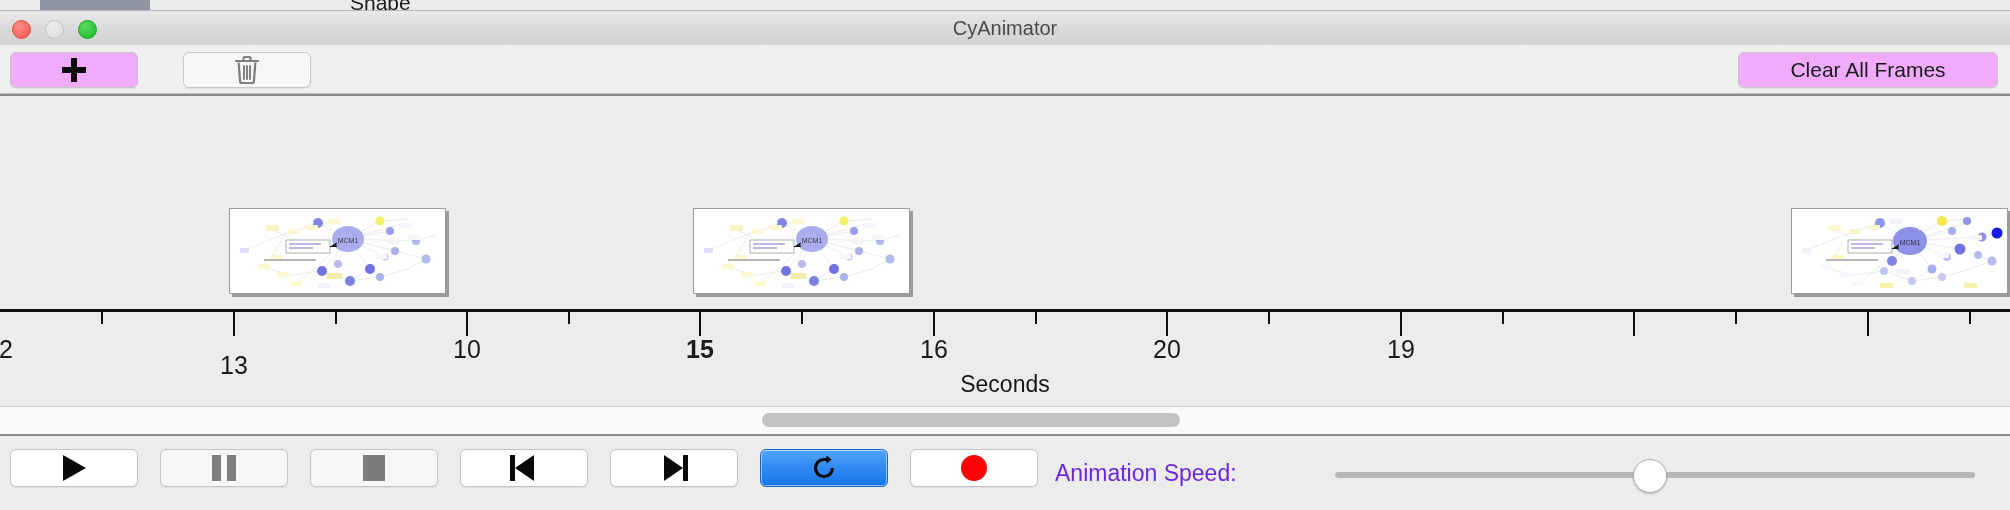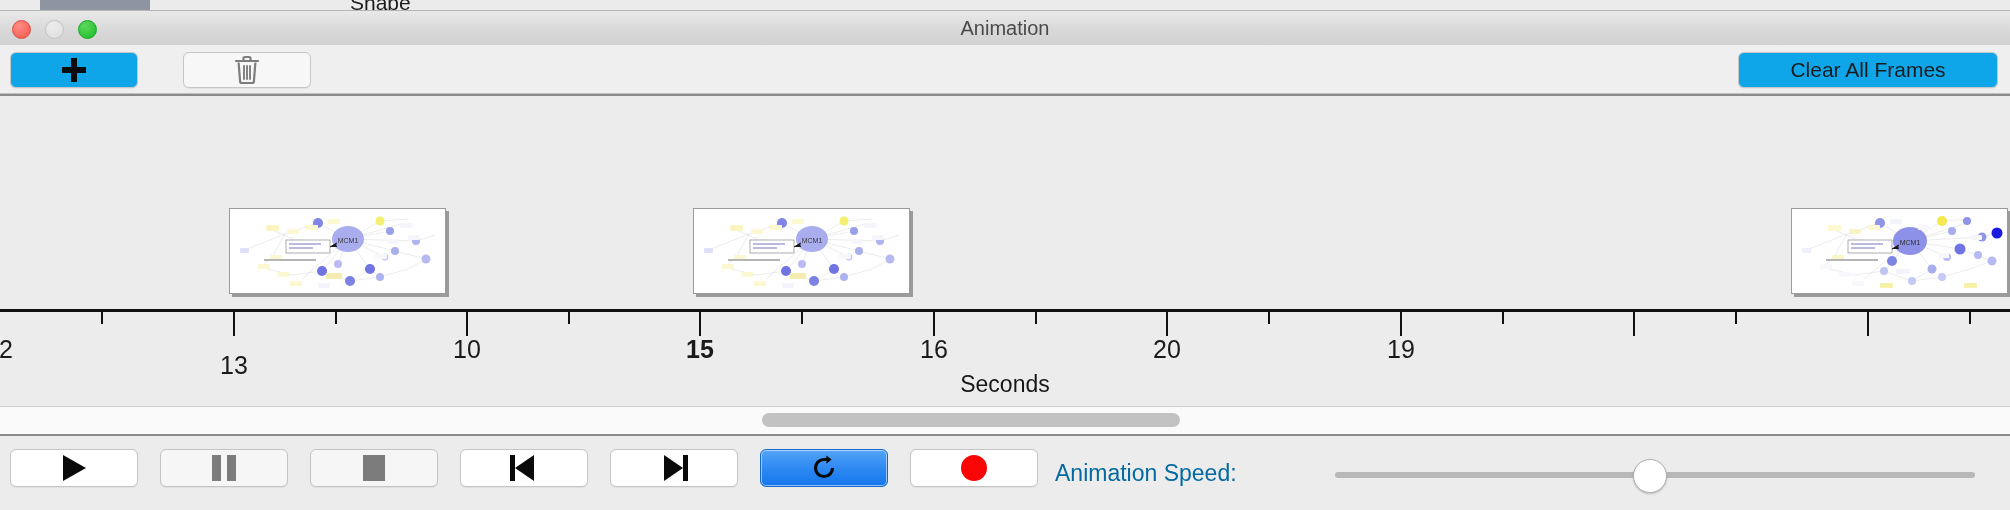--- a/index.html
+++ b/index.html
@@ -34,21 +34,21 @@
   .light.min{background:radial-gradient(circle at 35% 30%,#ededed,#dcdcdc);border:1px solid #c3c3c3;}
   .light.max{background:radial-gradient(circle at 35% 30%,#5fd85f,#15bb23);border:1px solid #12a81f;}
 
   
   .toolbar{
     position:absolute;left:0;top:45px;width:2010px;height:48px;
     background:#efefef;border-bottom:1px solid #c0c0c0;
   }
   .tbtn{
     position:absolute;box-sizing:border-box;border-radius:6px;
-    border:1px solid #c6c6c6;background:#0ea5e9;
+    border:1px solid #c6c6c6;background:#f0abfc;
     display:flex;align-items:center;justify-content:center;
     box-shadow:0 1px 0 rgba(0,0,0,.05);
   }
   .tbtn.muted{background:#f7f7f7;}
   .btn-add{left:10px;top:7px;width:128px;height:36px;}
   .btn-del{left:183px;top:7px;width:128px;height:36px;}
   .btn-clear{left:1738px;top:7px;width:260px;height:36px;font-size:21px;color:#1b1b1b;}
 
   .plus{position:relative;width:24px;height:24px;}
   .plus:before,.plus:after{content:"";position:absolute;background:#0b0b0b;}
@@ -104,21 +104,21 @@
   .ico-pause{display:flex;gap:6px;}
   .ico-pause i{display:block;width:9px;height:26px;background:#7c7c7c;}
   .ico-stop{width:22px;height:26px;background:#7c7c7c;}
   .ico-prev,.ico-next{position:relative;width:28px;height:26px;}
   .ico-prev i{position:absolute;left:0;top:0;width:5px;height:26px;background:#0a0a0a;}
   .ico-prev b{position:absolute;left:5px;top:0;width:0;height:0;border-right:19px solid #0a0a0a;border-top:13px solid transparent;border-bottom:13px solid transparent;}
   .ico-next i{position:absolute;right:0;top:0;width:5px;height:26px;background:#0a0a0a;}
   .ico-next b{position:absolute;right:5px;top:0;width:0;height:0;border-left:19px solid #0a0a0a;border-top:13px solid transparent;border-bottom:13px solid transparent;}
   .ico-rec{width:26px;height:26px;border-radius:50%;background:#f90505;}
 
-  .speed-label{position:absolute;top:24px;left:1055px;font-size:23px;color:#0369a1;}
+  .speed-label{position:absolute;top:24px;left:1055px;font-size:23px;color:#6d28d9;}
   .slider{position:absolute;left:1335px;top:36px;width:640px;height:6px;}
   .slider .track{position:absolute;left:0;top:0;width:640px;height:6px;background:#b8b8b8;border-radius:3px;}
   .slider .thumb{
     position:absolute;top:-13px;left:298px;width:32px;height:32px;border-radius:50%;
     background:#ffffff;border:1px solid #b1b1b1;box-shadow:0 1px 2px rgba(0,0,0,.22);
   }
 </style>
 </head>
 <body>
 
@@ -141,21 +141,21 @@
     <div class="bgtext" style="left:350px;">Shape</div>
     <div class="hline"></div>
   </div>
 
   <div class="titlebar">
     <div class="lights">
       <div class="light close"></div>
       <div class="light min"></div>
       <div class="light max"></div>
     </div>
-    <div class="title">Animation</div>
+    <div class="title">CyAnimator</div>
   </div>
 
   <div class="toolbar">
     <div class="tbtn btn-add">
       <span class="plus"></span>
     </div>
     <div class="tbtn muted btn-del">
       <svg width="26" height="30" viewBox="0 0 26 30">
         <path d="M2 6 H24" stroke="#7d7d7d" stroke-width="2.2" fill="none" stroke-linecap="round"></path>
         <path d="M9.5 6 V3.3 A1.3 1.3 0 0 1 10.8 2 H15.2 A1.3 1.3 0 0 1 16.5 3.3 V6" stroke="#7d7d7d" stroke-width="2.2" fill="none" stroke-linejoin="round"></path>

